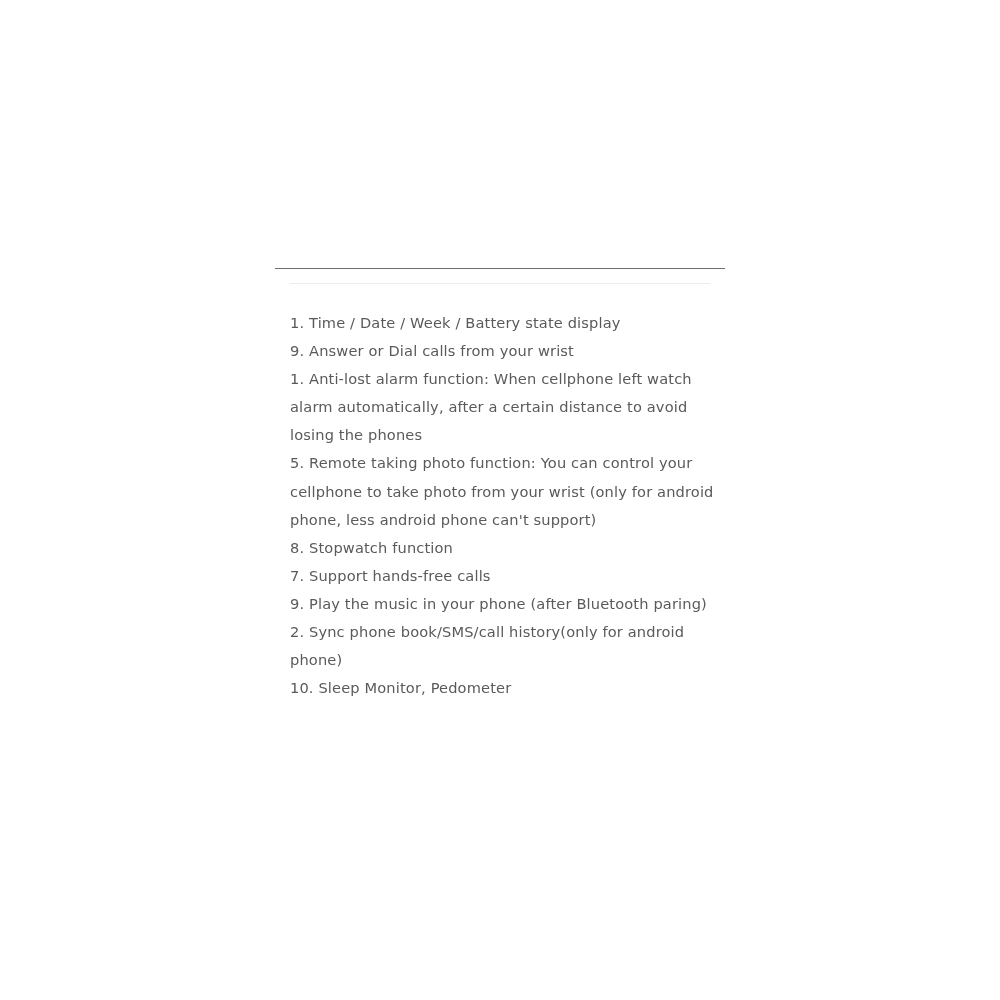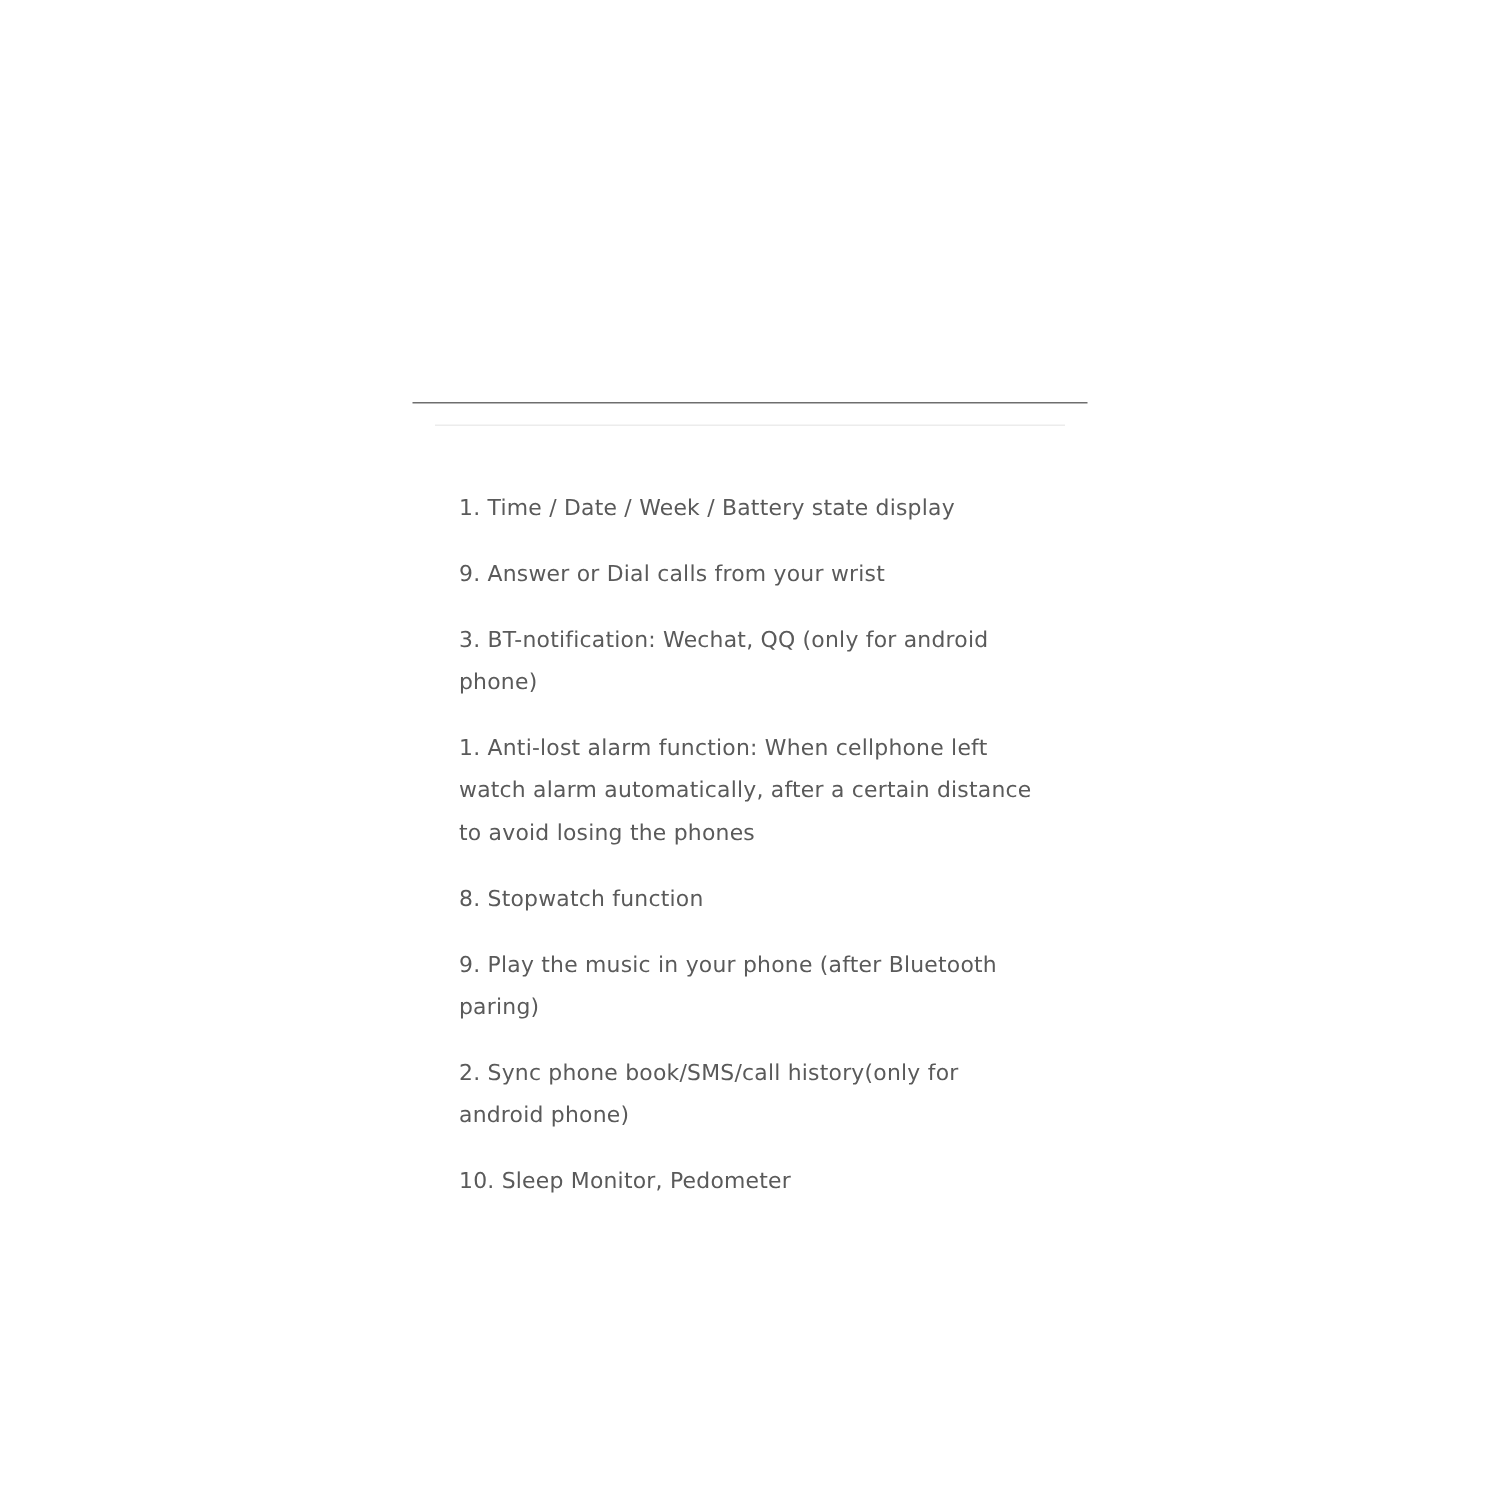--- a/index.html
+++ b/index.html
@@ -37,32 +37,33 @@
       width: 425px;
       margin: 0;
       padding: 0;
       list-style: none;
       color: #5a5a5a;
       font-size: 14.6px;
       line-height: 28.1px;
       letter-spacing: 0.15px;
     }
     .features li {
-      margin: 16px;
+      margin: 0;
       padding: 0;
     }
   </style>
 </head>
 <body>
 
 <div class="top-rule"></div>
 <div class="sub-rule"></div>
 
 <ul class="features">
   <li>1. Time / Date / Week / Battery state display</li>
   <li>9. Answer or Dial calls from your wrist</li>
-  <li>3. BT-notification: Wechat, QQ (only for android phone)</li>
   <li>1. Anti-lost alarm function: When cellphone left watch alarm automatically, after a certain distance to avoid losing the phones</li>
+  <li>5. Remote taking photo function: You can control your cellphone to take photo from your wrist (only for android phone, less android phone can't support)</li>
   <li>8. Stopwatch function</li>
+  <li>7. Support hands-free calls</li>
   <li>9. Play the music in your phone (after Bluetooth paring)</li>
   <li>2. Sync phone book/SMS/call history(only for android phone)</li>
   <li>10. Sleep Monitor, Pedometer</li>
 </ul>
 
 </body></html>

